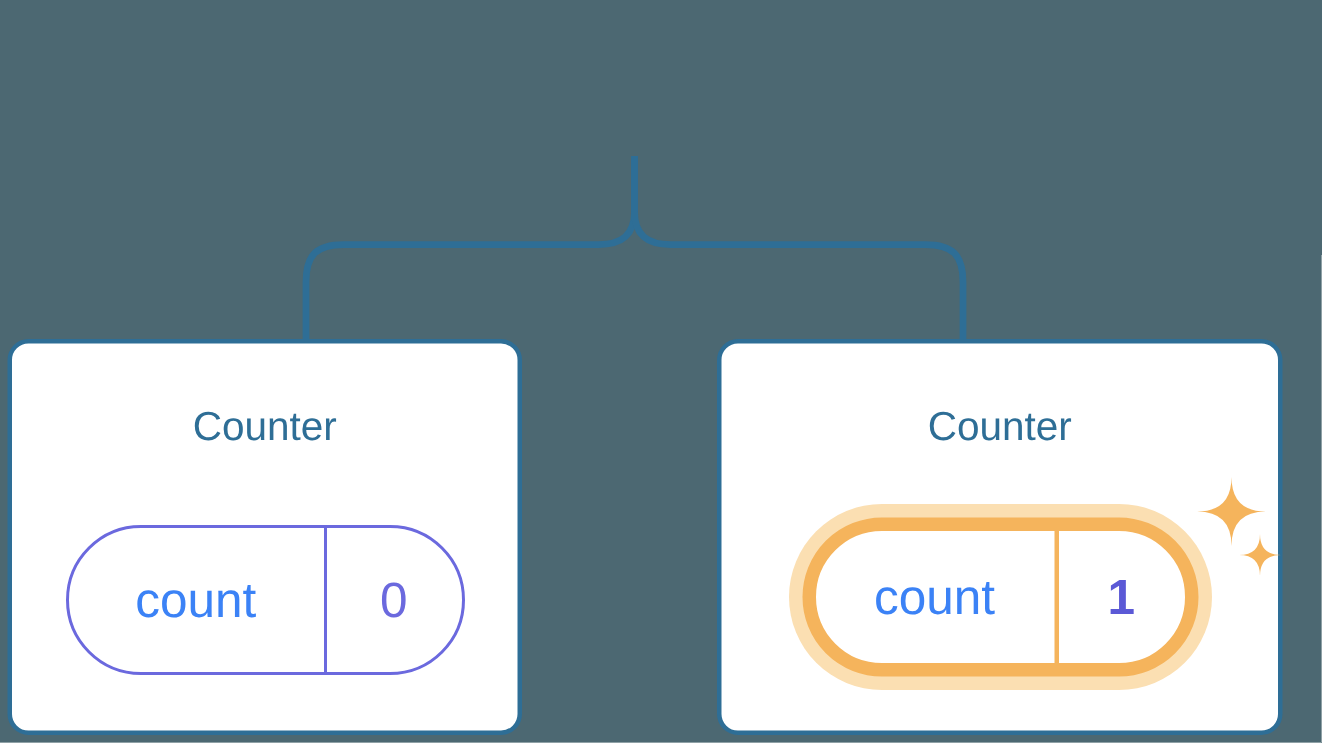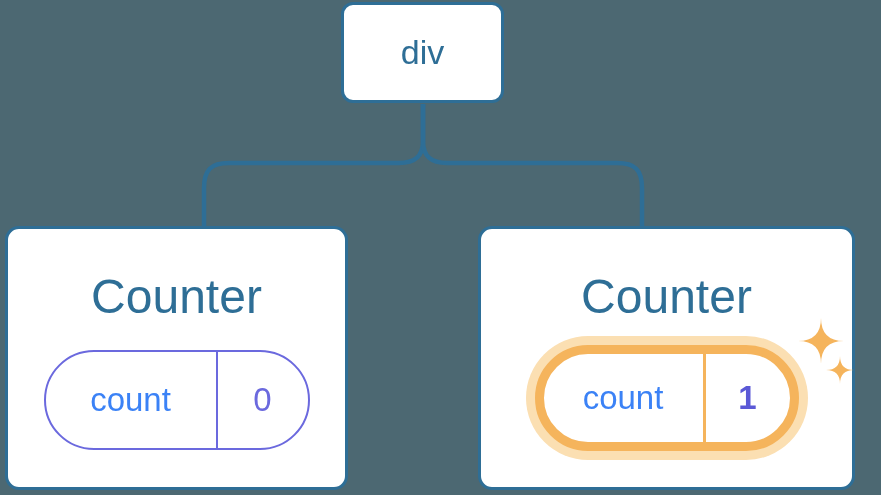--- a/index.html
+++ b/index.html
@@ -41,21 +41,21 @@
     background: #FFFFFF;
     border: 3px solid #2E6E96;
     border-radius: 14px;
   }
   .card-left  { left: 5px;   width: 343px; }
   .card-right { left: 478px; width: 377px; }
   .card-title {
     position: absolute;
     top: 40px; left: 0; right: 0;
     text-align: center;
-    font-size: 48px;
+    font-size: 27px;
     font-weight: 500;
     color: #2E6E96;
   }
   .pill {
     position: absolute;
     left: 50%;
     transform: translateX(-50%);
     box-sizing: border-box;
     display: flex;
     align-items: stretch;
@@ -108,23 +108,20 @@
 </head>
 <body>
 
 <div class="stage">
 
   <svg class="connectors" viewBox="0 0 881 495" xmlns="http://www.w3.org/2000/svg">
     <path d="M423 104 L423 141 C423 157 414 163 399 163 L229 163 C211 163 204 170 204 188 L204 228"></path>
     <path d="M423 104 L423 141 C423 157 432 163 447 163 L617 163 C635 163 642 170 642 188 L642 228"></path>
   </svg>
 
-  <div class="node-root">
-    <span>div</span>
-  </div>
 
   <div class="card card-left">
     <div class="card-title">Counter</div>
     <div class="pill pill-plain">
       <div class="pill-key">count</div>
       <div class="pill-value">0</div>
     </div>
   </div>
 
   <div class="card card-right">

